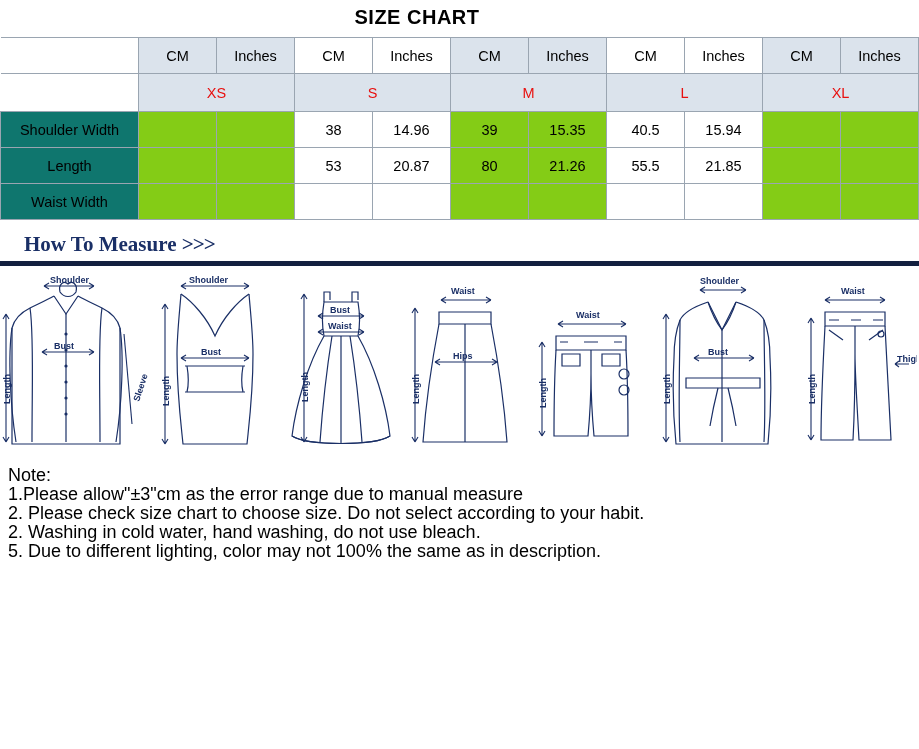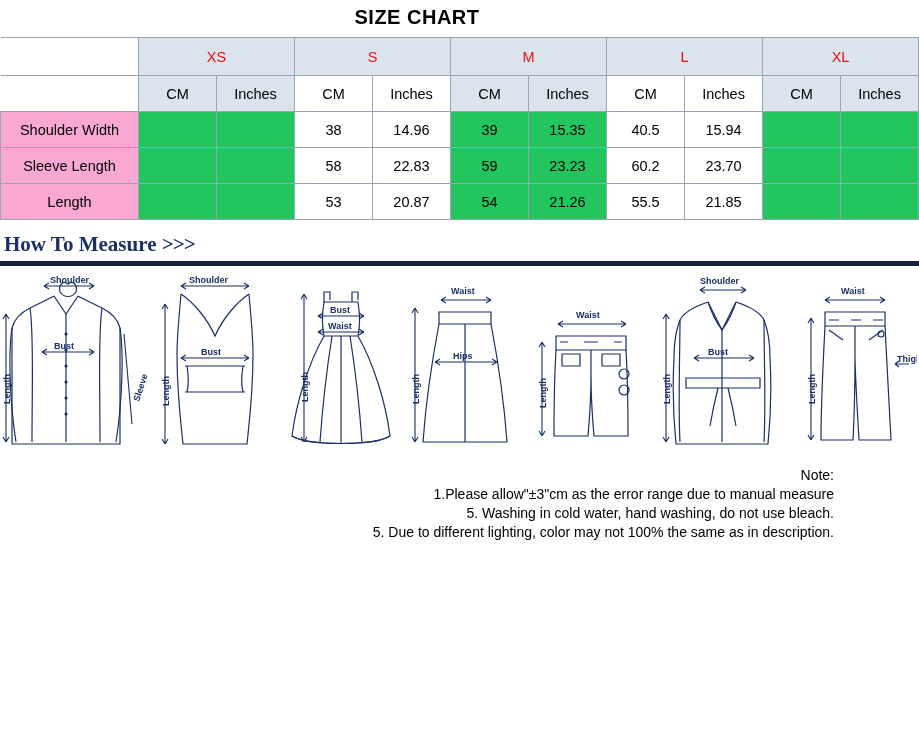--- a/index.html
+++ b/index.html
@@ -47,57 +47,56 @@
   }
   .unit {
     font-size: 14px;
     background: #ffffff;
   }
   .unit.shade { background: #dbe3ec; }
   .rowlabel {
     text-align: left;
     padding-left: 12px;
     font-size: 14.5px;
-    background: #f9a8d4;
+    background: #0f766e;
   }
   .cell { background: #ffffff; }
-  .cell.shade { background: #22c55e; }
+  .cell.shade { background: #84cc16; }
   .corner { background: #ffffff; border-left: none !important; }
   .howto-wrap {
     margin-top: 12px;
     position: relative;
   }
   .howto {
     font-size: 21px;
     font-weight: bold;
     color: #1a2f66;
-    padding: 0 0 2px 4px;
+    padding: 0 0 2px 24px;
     font-family: "Liberation Serif", serif;
   }
   .howto .arrows { letter-spacing: -1px; }
   .rule {
     height: 5px;
     background: #13203f;
     width: 919px;
     margin-top: 2px;
   }
   .figures {
     display: flex;
     width: 919px;
     height: 190px;
     align-items: flex-end;
     justify-content: space-between;
     padding: 2px 2px 0 2px;
   }
   .figures svg { display: block; }
   .note {
     padding: 10px 0 0 8px;
-    font-size: 14px;
+    font-size: 18px;
     line-height: 19px;
-    text-align: right;
   }
   .note div { white-space: nowrap; }
 </style>
 </head>
 <body>
 
 <div class="page">
 
   <div class="title">SIZE CHART</div>
 
@@ -109,86 +108,86 @@
       <col style="width:78px">
         <col style="width:78px">
       <col style="width:78px">
         <col style="width:78px">
       <col style="width:78px">
         <col style="width:78px">
       <col style="width:78px">
         <col style="width:78px">
     </colgroup>
     <tbody>
-      <tr>
-        <td class="corner"></td>
-        <td class="sizehdr" colspan="2">XS</td>
-        <td class="sizehdr" colspan="2">S</td>
-        <td class="sizehdr" colspan="2">M</td>
-        <td class="sizehdr" colspan="2">L</td>
-        <td class="sizehdr" colspan="2">XL</td>
-      </tr>
       <tr>
         <td class="corner"></td>
         <td class="unit shade">CM</td>
         <td class="unit shade">Inches</td>
         <td class="unit">CM</td>
         <td class="unit">Inches</td>
         <td class="unit shade">CM</td>
         <td class="unit shade">Inches</td>
         <td class="unit">CM</td>
         <td class="unit">Inches</td>
         <td class="unit shade">CM</td>
         <td class="unit shade">Inches</td>
       </tr>
+      <tr>
+        <td class="corner"></td>
+        <td class="sizehdr" colspan="2">XS</td>
+        <td class="sizehdr" colspan="2">S</td>
+        <td class="sizehdr" colspan="2">M</td>
+        <td class="sizehdr" colspan="2">L</td>
+        <td class="sizehdr" colspan="2">XL</td>
+      </tr>
 
       <tr>
         <td class="rowlabel">Shoulder Width</td>
         <td class="cell shade"></td>
         <td class="cell shade"></td>
         <td class="cell">38</td>
         <td class="cell">14.96</td>
         <td class="cell shade">39</td>
         <td class="cell shade">15.35</td>
         <td class="cell">40.5</td>
         <td class="cell">15.94</td>
         <td class="cell shade"></td>
         <td class="cell shade"></td>
       </tr>
 
 
-      <tr>
-        <td class="rowlabel">Sleeve Length</td>
-        <td class="cell shade"></td>
-        <td class="cell shade"></td>
-        <td class="cell">58</td>
-        <td class="cell">22.83</td>
-        <td class="cell shade">59</td>
-        <td class="cell shade">23.23</td>
-        <td class="cell">60.2</td>
-        <td class="cell">23.70</td>
-        <td class="cell shade"></td>
-        <td class="cell shade"></td>
-      </tr>
 
       <tr>
         <td class="rowlabel">Length</td>
         <td class="cell shade"></td>
         <td class="cell shade"></td>
         <td class="cell">53</td>
         <td class="cell">20.87</td>
-        <td class="cell shade">54</td>
+        <td class="cell shade">80</td>
         <td class="cell shade">21.26</td>
         <td class="cell">55.5</td>
         <td class="cell">21.85</td>
         <td class="cell shade"></td>
         <td class="cell shade"></td>
       </tr>
 
 
+      <tr>
+        <td class="rowlabel">Waist Width</td>
+        <td class="cell shade"></td>
+        <td class="cell shade"></td>
+        <td class="cell"></td>
+        <td class="cell"></td>
+        <td class="cell shade"></td>
+        <td class="cell shade"></td>
+        <td class="cell"></td>
+        <td class="cell"></td>
+        <td class="cell shade"></td>
+        <td class="cell shade"></td>
+      </tr>
 
     </tbody>
   </table>
 
   <div class="howto-wrap">
     <div class="howto">
       <span>How To Measure</span>
       <span class="arrows">&gt;&gt;&gt;</span>
     </div>
     <div class="rule"></div>
@@ -356,17 +355,18 @@
           <text x="0" y="0" transform="translate(16,130) rotate(-90)">Length</text>
         </g>
       </svg>
 
     </div>
   </div>
 
   <div class="note">
     <div>Note:</div>
     <div>1.Please allow"±3"cm as the error range due to manual measure</div>
-    <div>5. Washing in cold water, hand washing, do not use bleach.</div>
+    <div>2. Please check size chart to choose size. Do not select according to your habit.</div>
+    <div>2. Washing in cold water, hand washing, do not use bleach.</div>
     <div>5. Due to different lighting, color may not 100% the same as in description.</div>
   </div>
 
 </div>
 
 </body></html>

